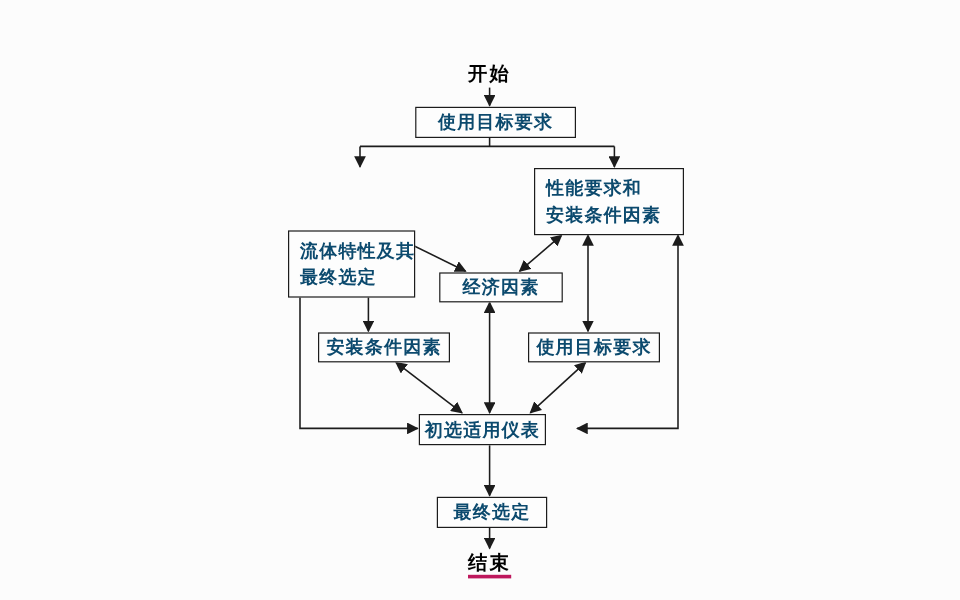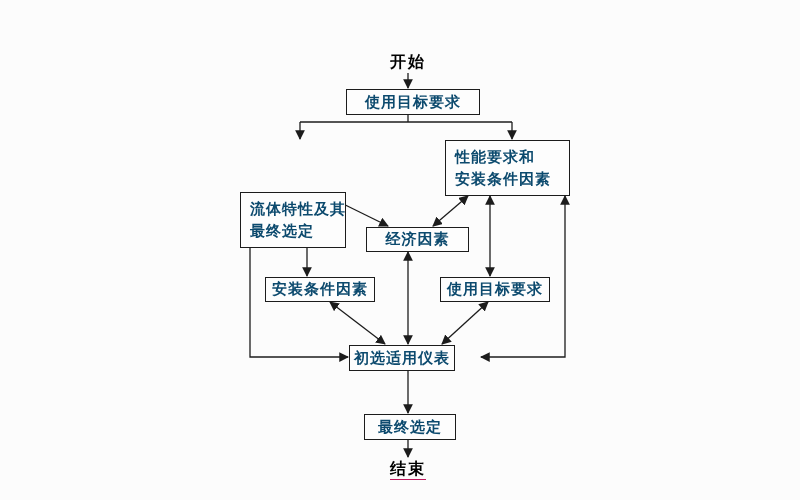--- a/index.html
+++ b/index.html
@@ -49,21 +49,21 @@
   }
   .plain-label {
     position: absolute;
     color: #000000;
     font-size: 16px;
     font-weight: bold;
     letter-spacing: 2px;
     text-align: center;
   }
   .underlined span {
-    border-bottom: 1px solid #be185d;
+    border-bottom: 3px solid #be185d;
     padding-bottom: 1px;
   }
 
   
   #n-start   { left: 372px; top: 52px;  width: 72px; }
   #n-usage   { left: 346px; top: 89px;  width: 134px; height: 26px; }
   #n-fluid   { left: 240px; top: 152px; width: 106px; height: 56px; margin-top: 40px; }
   #n-perf    { left: 445px; top: 140px; width: 125px; height: 56px; }
   #n-econ    { left: 366px; top: 227px; width: 103px;  height: 25px; }
   #n-install { left: 265px; top: 277px; width: 110px; height: 25px; }

